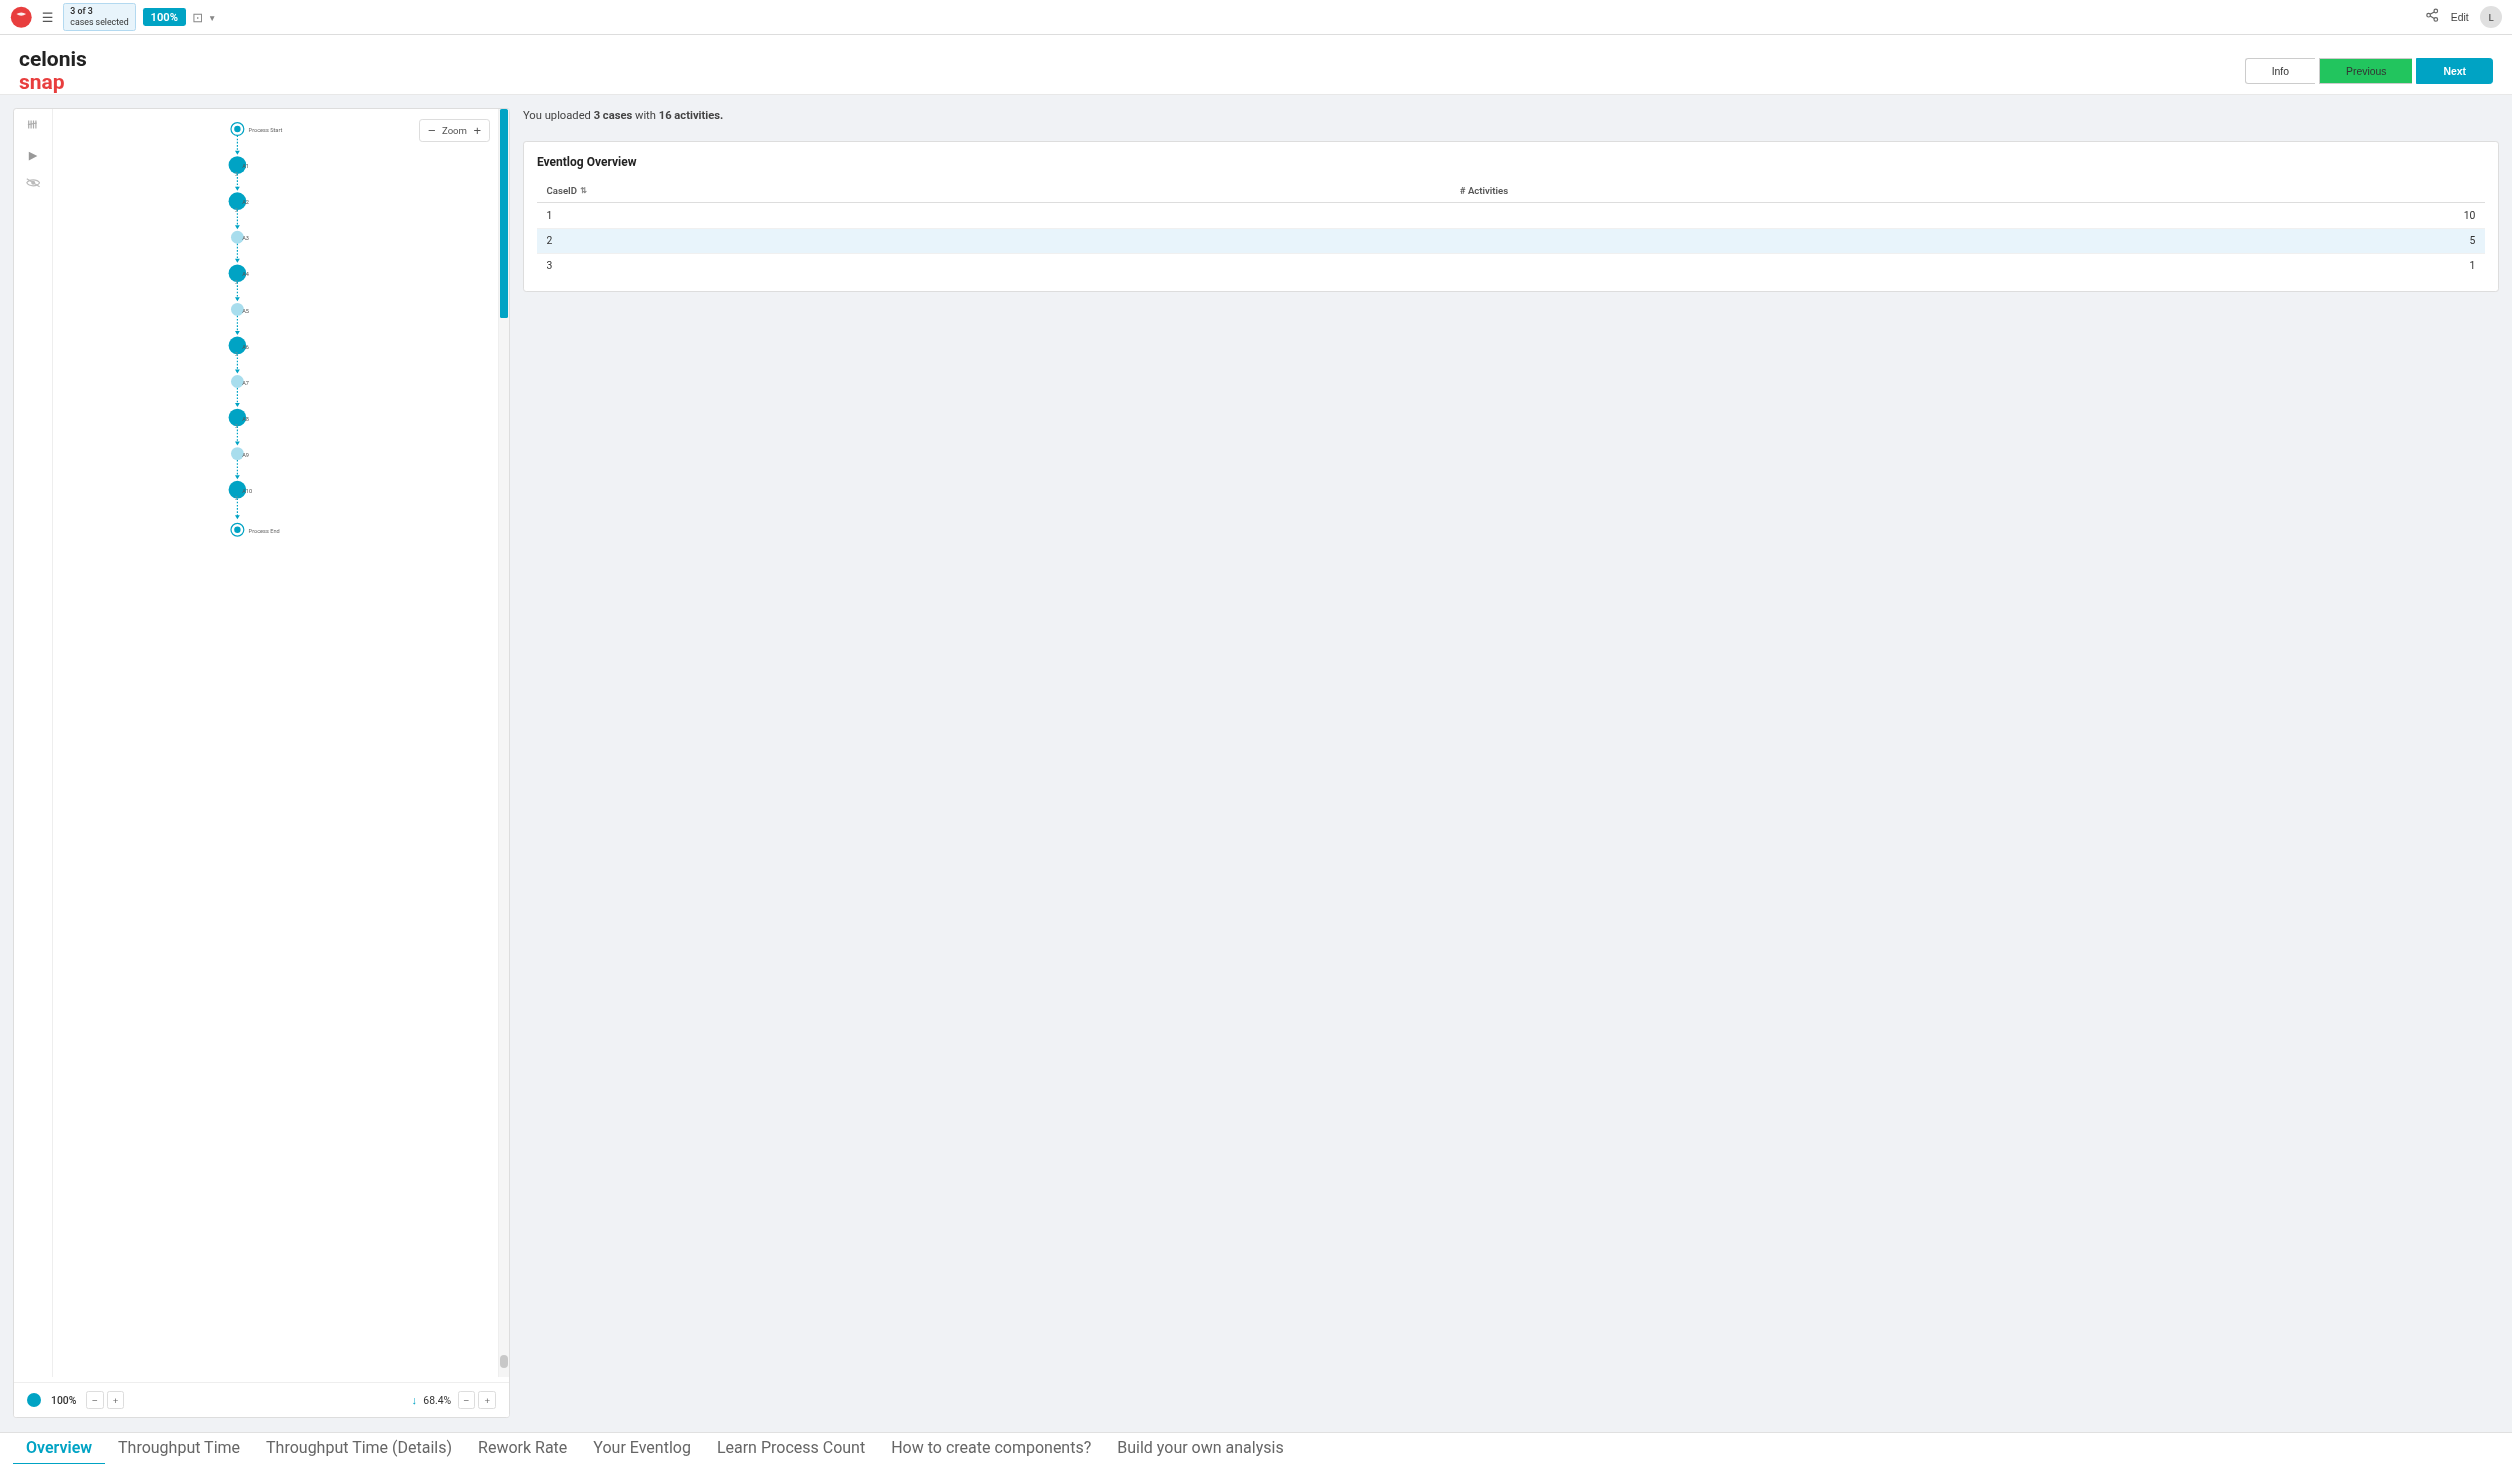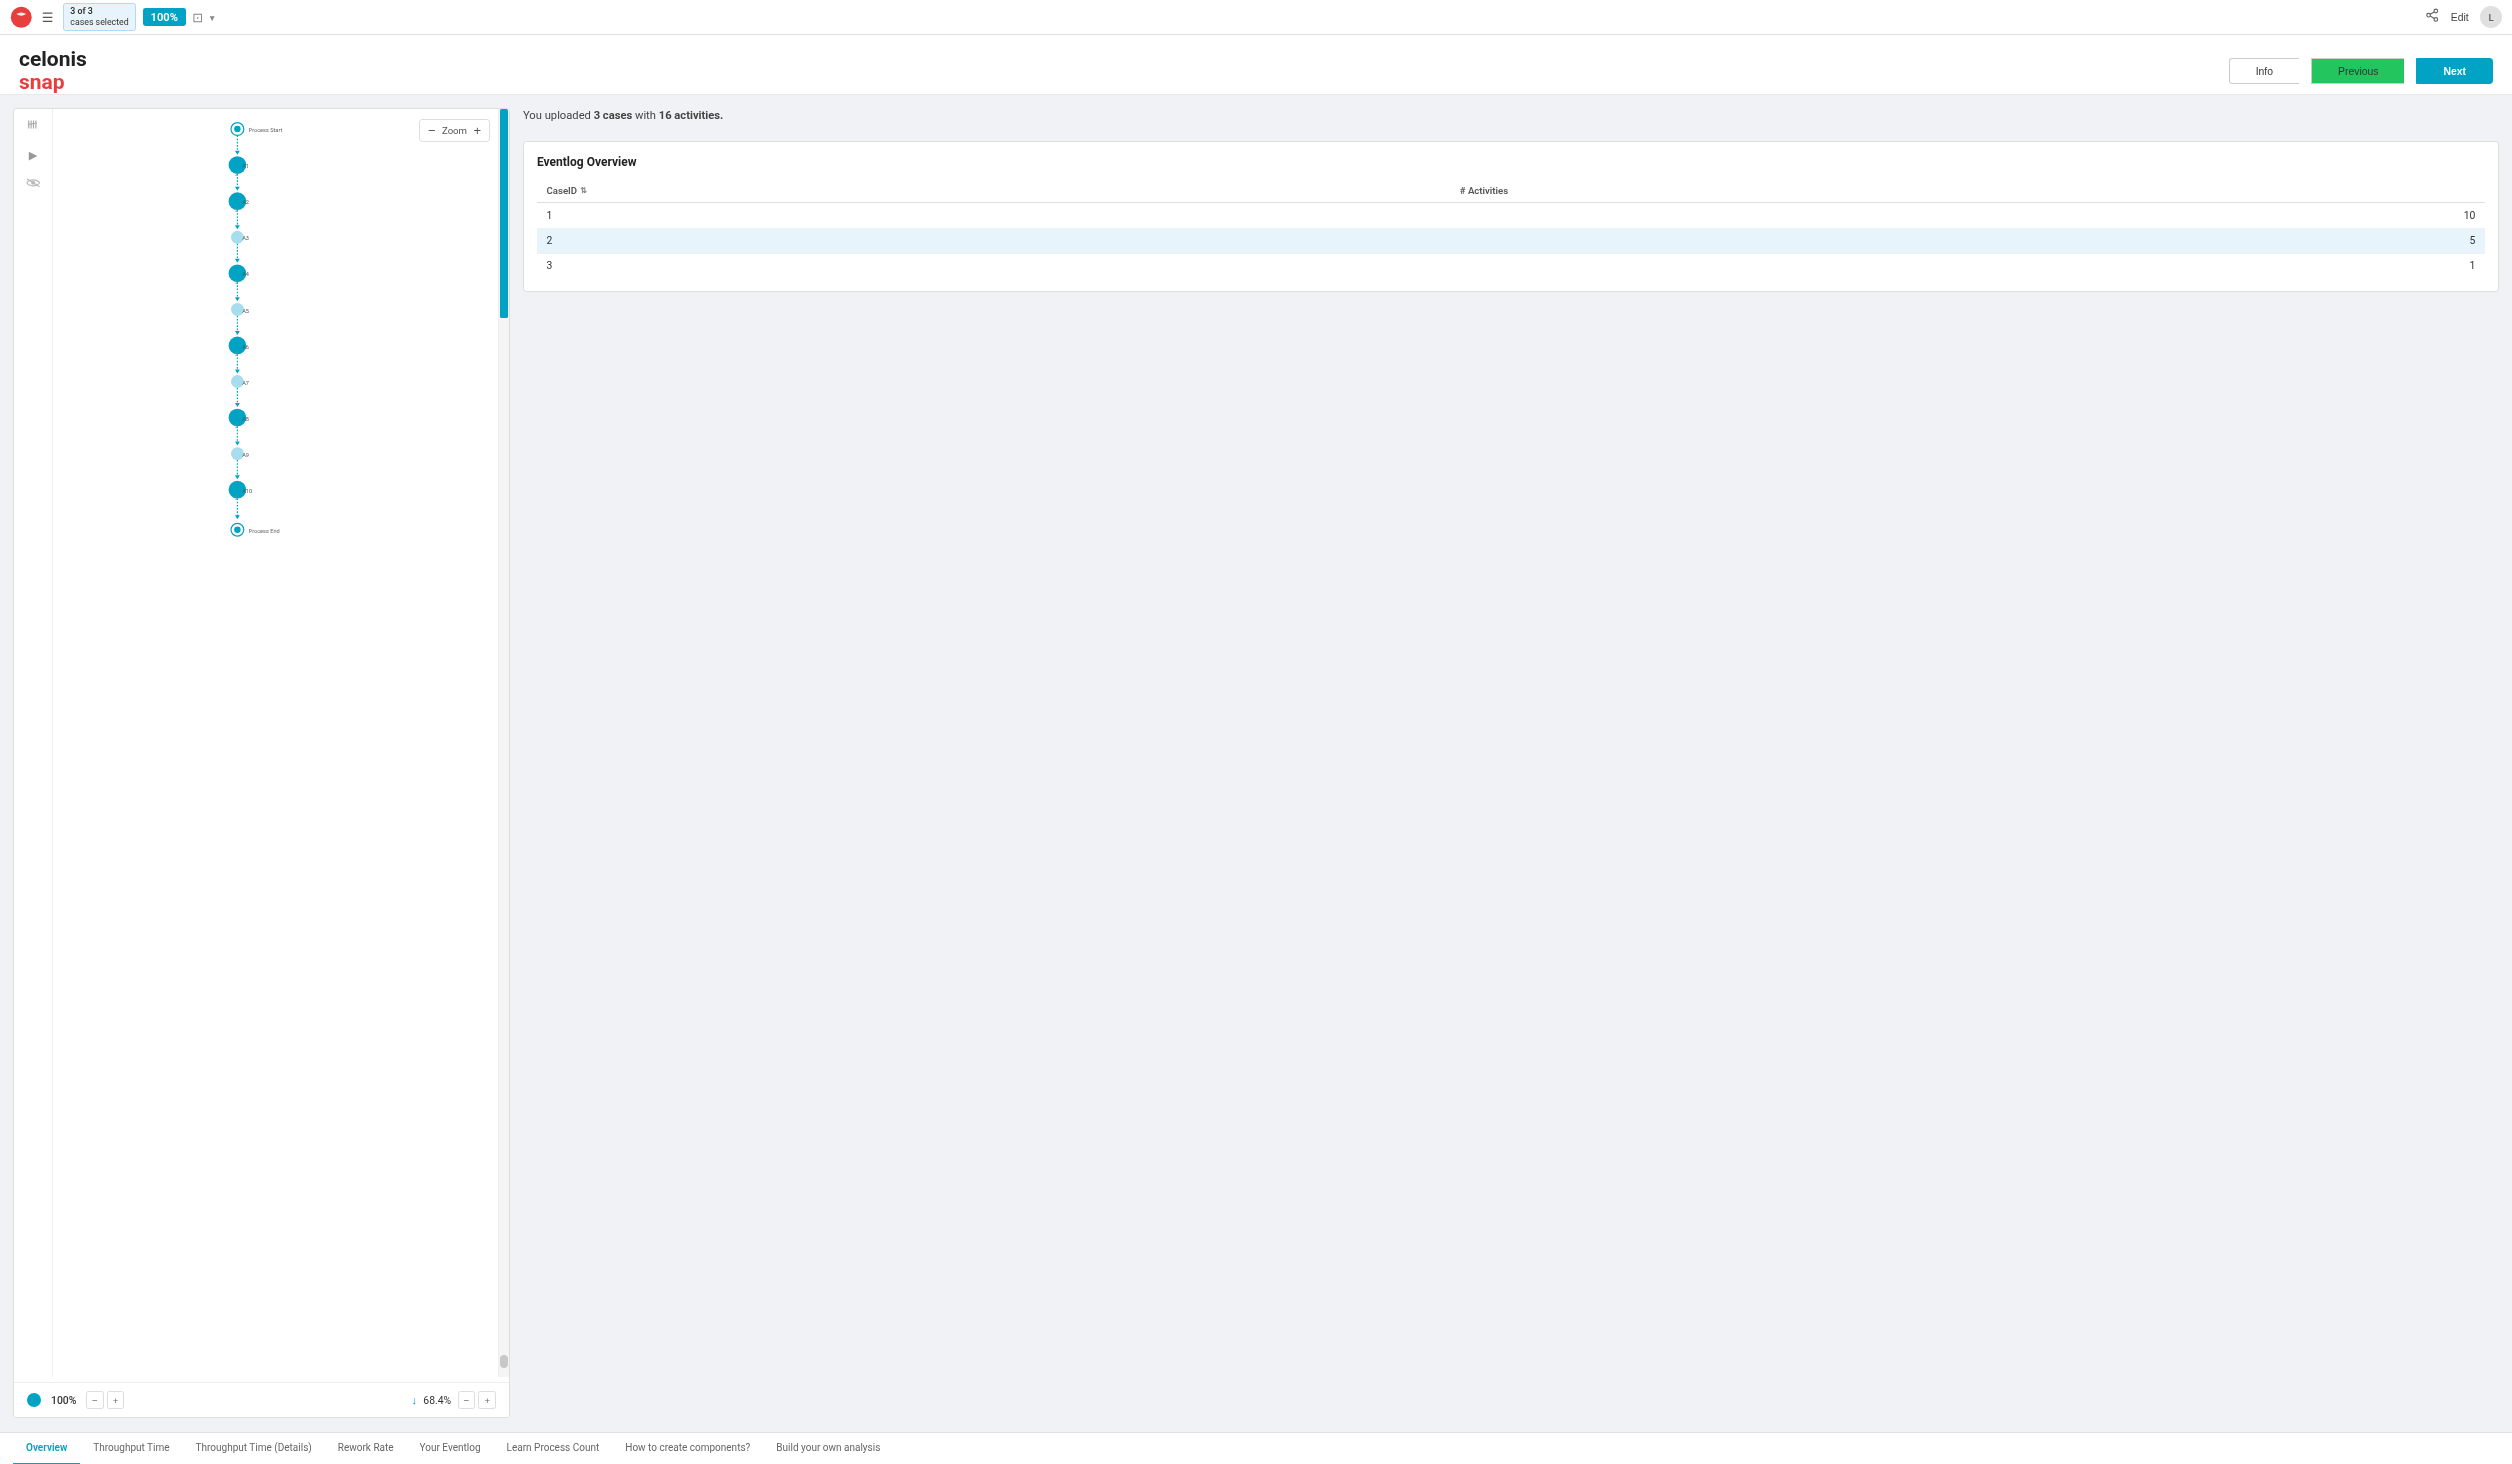--- a/index.html
+++ b/index.html
@@ -35,21 +35,21 @@
 
     
     .header-section {
       background: #fff; padding: 13px 19px 0 19px;
       display: flex; align-items: center; justify-content: space-between;
       border-bottom: 0.8px solid #e8e8e8;
     }
     .celonis-logo { line-height: 1.1; }
     .celonis-logo .celonis-text { font-size: 21px; font-weight: 700; color: #222; }
     .celonis-logo .snap-text { font-size: 21px; font-weight: 700; color: #e83e3e; }
-    .nav-buttons { display: flex; gap: 12px; align-items: center; }
+    .nav-buttons { display: flex; gap: 4px; align-items: center; }
     .nav-btn {
       padding: 6.4px 26px; border: 0.8px solid #ccc; background: #fff;
       cursor: pointer; font-size: 10.4px; color: #333;
     }
     .nav-btn:first-child { border-radius: 3.2px 0 0 3.2px; border-right: none; }
     .nav-btn.previous { border-radius: 0; background: #22c55e; border-right: none; }
     .nav-btn.next { border-radius: 0 3.2px 3.2px 0; background: #00a3c4; color: #fff; font-weight: 600; border-color: #00a3c4; }
 
     
     .main-content { display: flex; padding: 13px; gap: 13px; background: #f0f2f5; min-height: calc(100vh - 128px); }
@@ -146,21 +146,21 @@
     .td-right { text-align: right; }
 
     
     .bottom-tabs {
       position: fixed; bottom: 0; left: 0; right: 0;
       background: #fff; border-top: 1.6px solid #e0e0e0;
       display: flex; align-items: center; padding: 0 13px; height: 32px; gap: 0;
     }
     .tab-item {
       padding: 0 13px; height: 32px; display: flex; align-items: center;
-      font-size: 10px; color: #666; cursor: pointer; border-bottom: 2.4px solid transparent;
+      font-size: 16px; color: #666; cursor: pointer; border-bottom: 2.4px solid transparent;
       white-space: nowrap;
     }
     .tab-item.active {
       color: #00a3c4; border-bottom: 2.4px solid #00a3c4; font-weight: 600;
     }
   </style>
 </head>
 <body>
 
 <div class="topbar">

